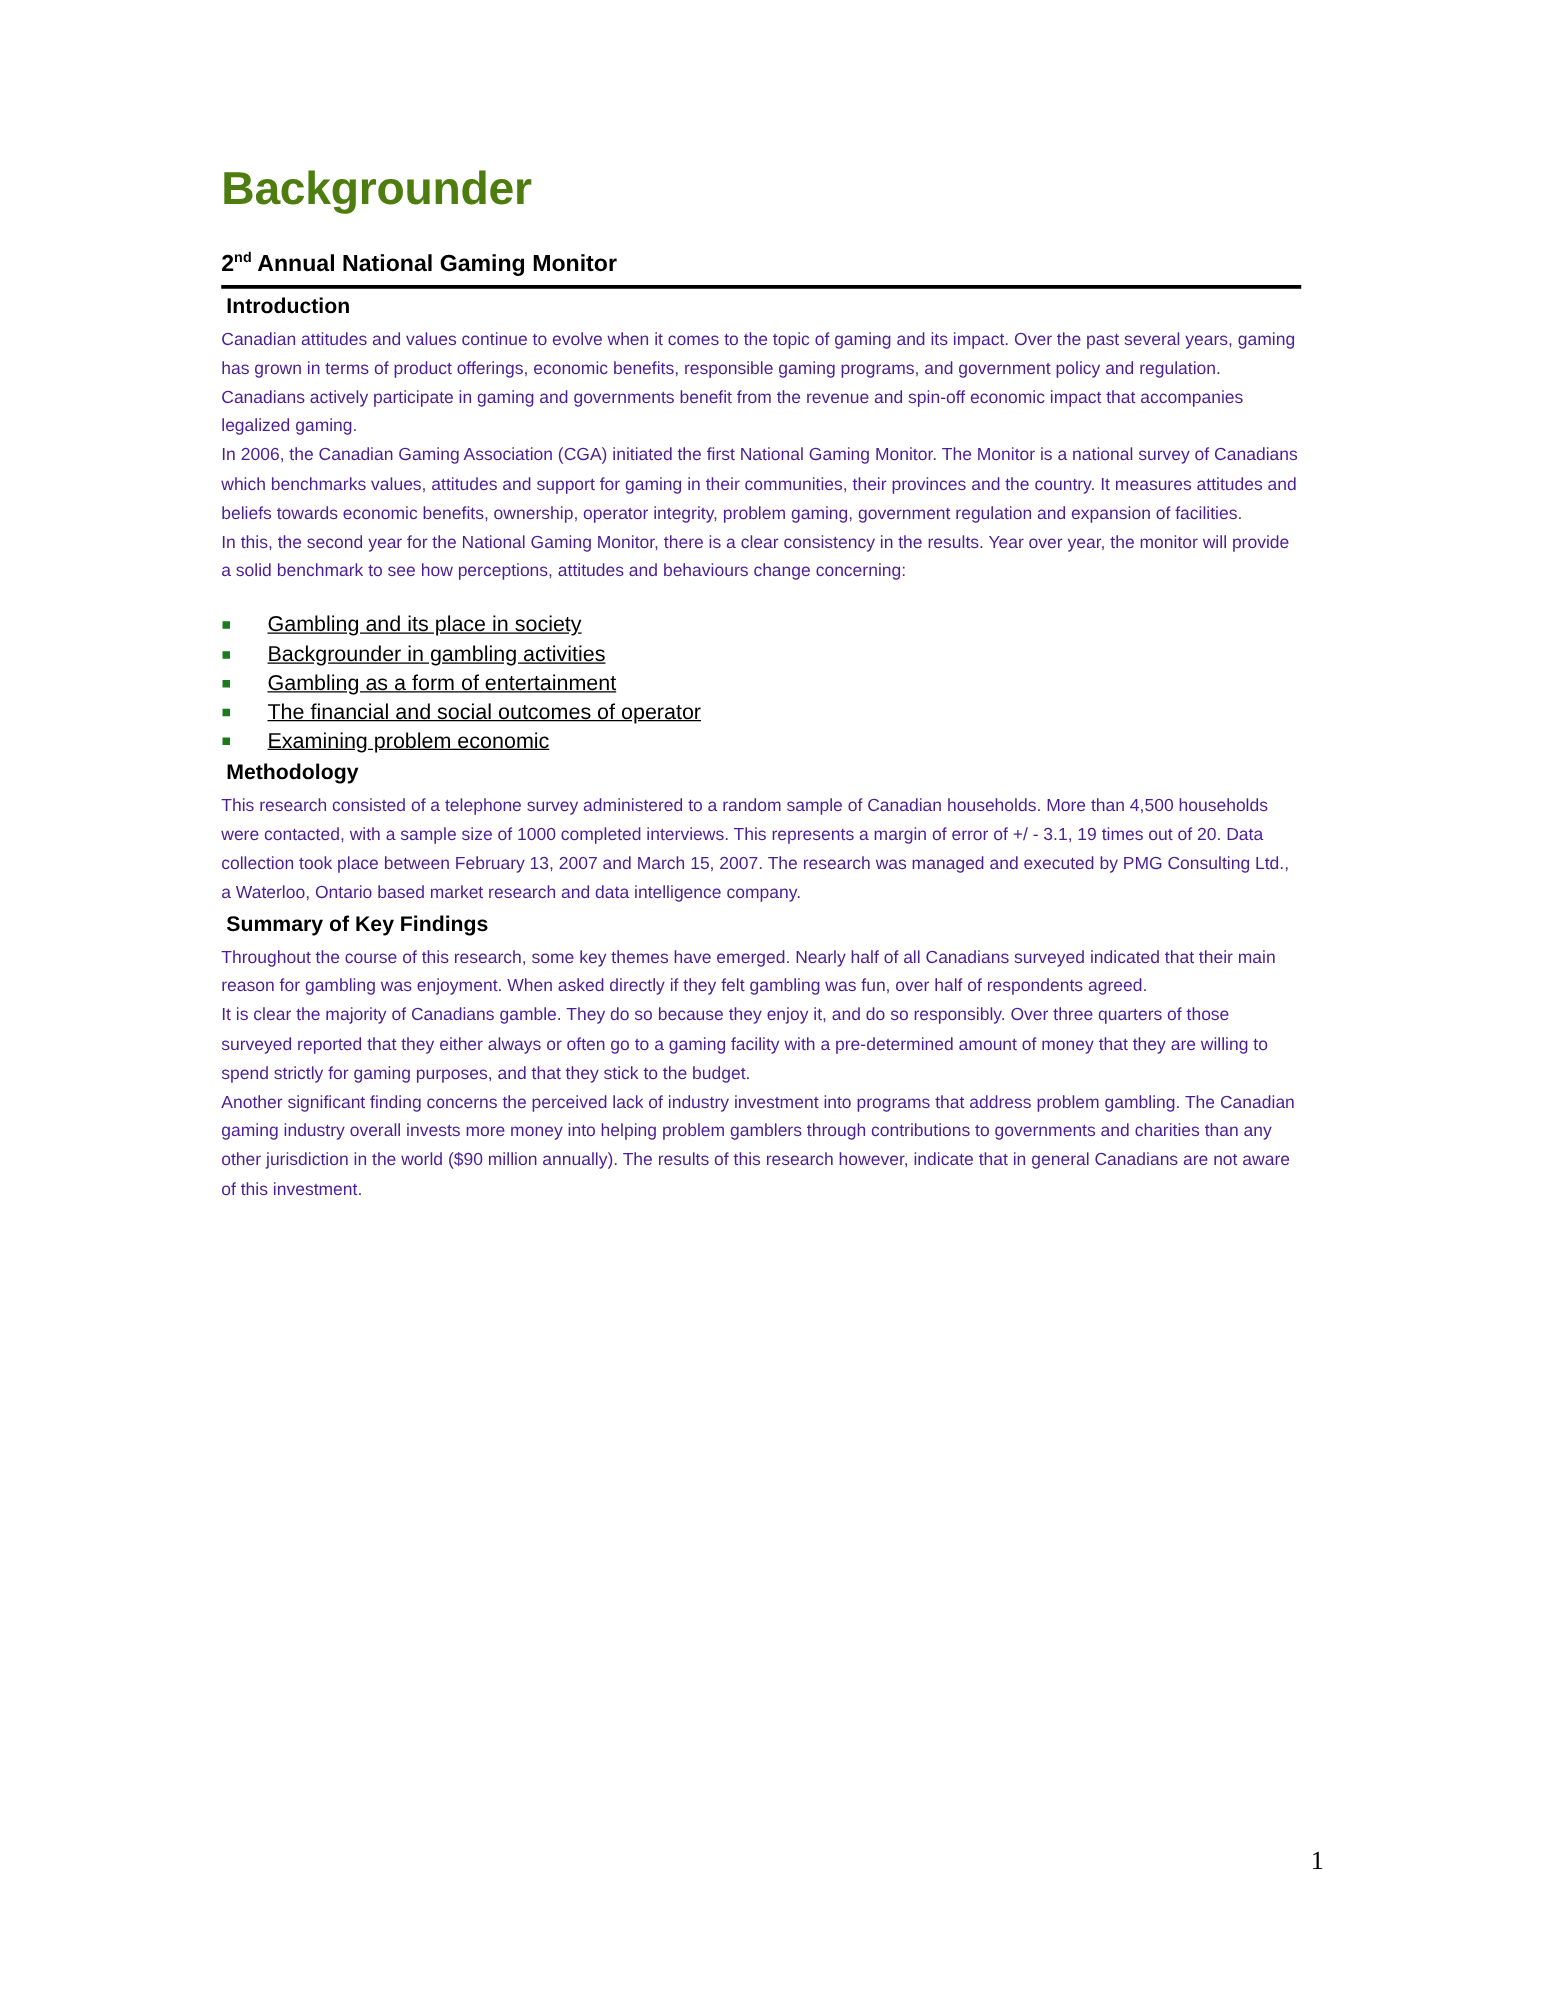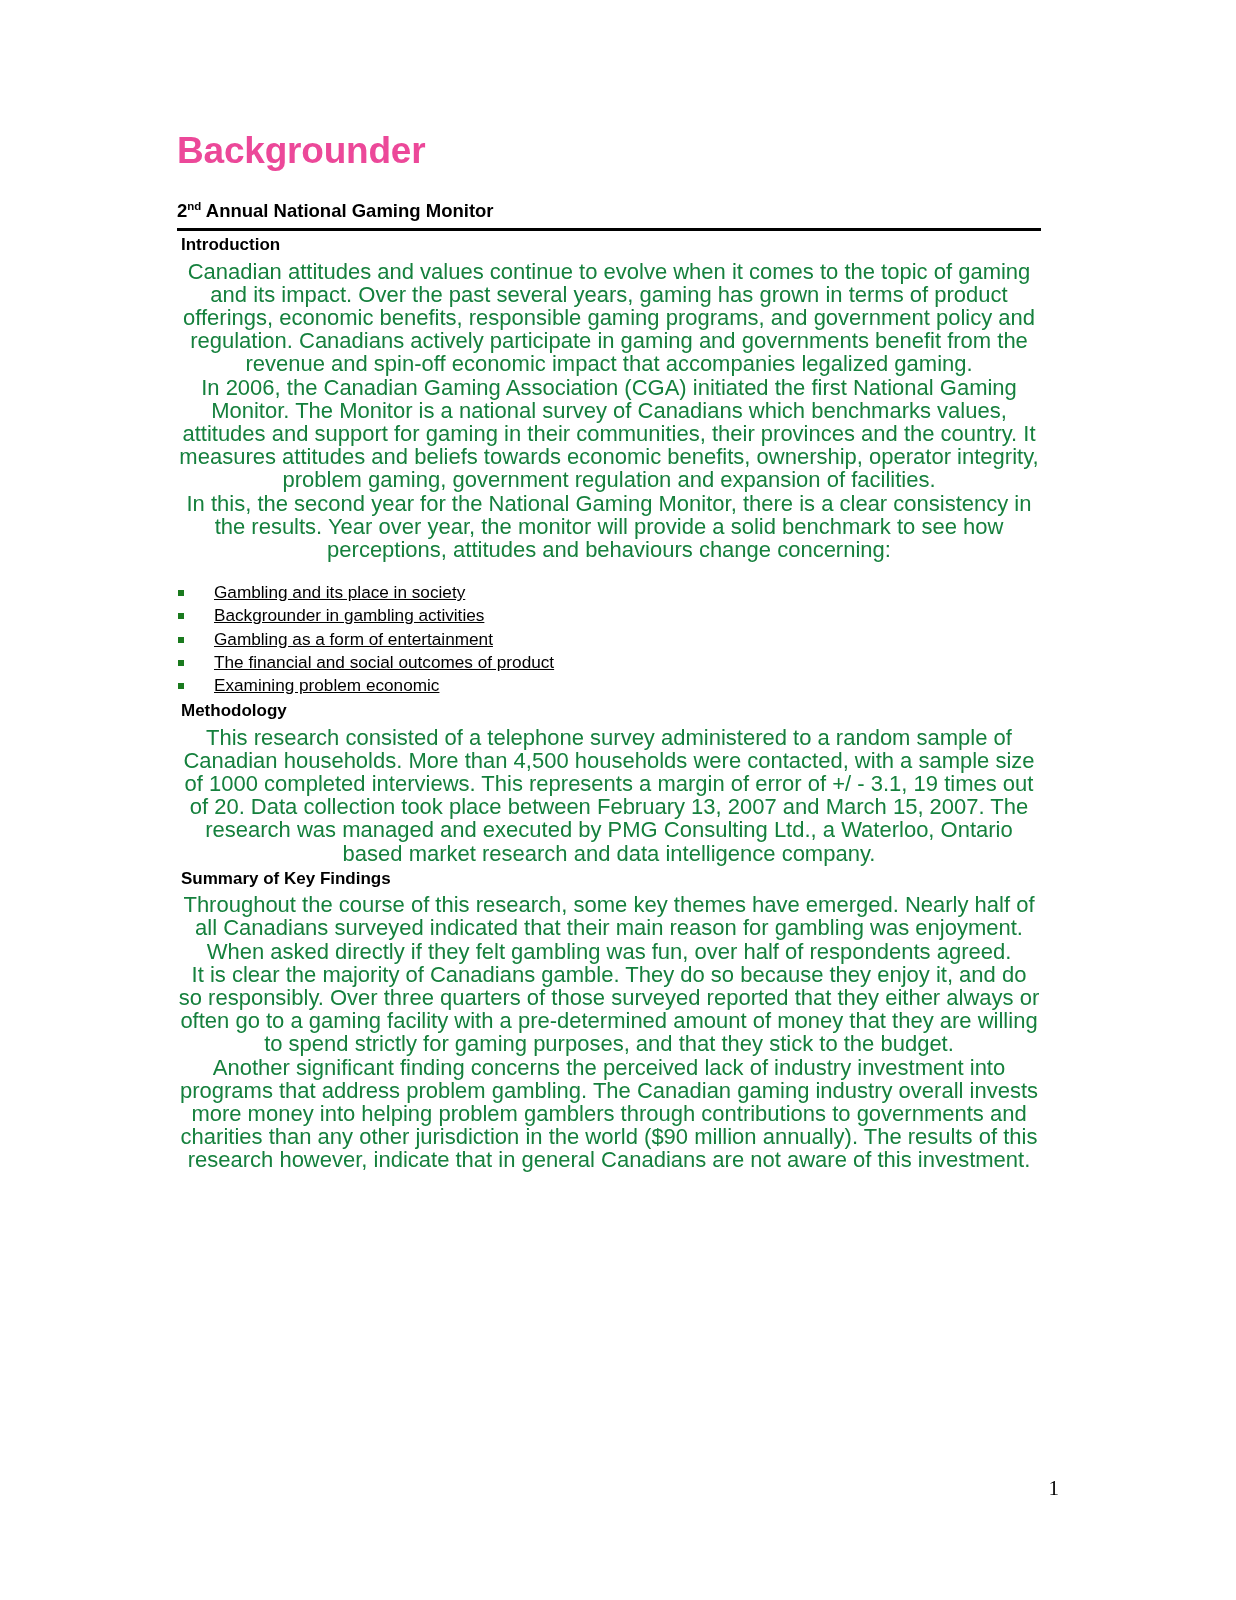--- a/index.html
+++ b/index.html
@@ -28,21 +28,21 @@
   }
 
   
   .doc-title {
     font-size: 37px;
     font-weight: bold;
     line-height: 1.05;
     letter-spacing: -0.2px;
     margin: 0 0 0 0;
     padding: 0;
-    color: #ec4899;
+    color: #4d7c0f;
   }
 
   .subtitle-wrap {
     margin-top: 30px;
     padding-bottom: 7px;
     border-bottom: 3px solid #000000;
     width: 864px;
   }
   .doc-subtitle {
     font-size: 18.5px;
@@ -63,26 +63,26 @@
     font-size: 17px;
     font-weight: bold;
     margin: 4px;
     padding: 0;
     line-height: 1.2;
   }
   .sec-gap-before { margin-top: 35px; }
 
   
   p.body-para {
-    font-size: 22px;
+    font-size: 14px;
     line-height: 23.2px;
     margin: 0;
     padding: 0;
-    text-align: center;
-    color: #15803d;
+    text-align: left;
+    color: #4c1d95;
   }
   .para-gap { margin-top: 22px; }
 
   
   ul.bullet-list {
     list-style: none;
     margin: 20px 0 0 0;
     padding: 0;
     text-decoration: underline;
   }
@@ -130,21 +130,21 @@
     <h2 class="section-heading sec-gap-before">Introduction</h2>
 
     <p class="body-para para-gap">Canadian attitudes and values continue to evolve when it comes to the topic of gaming and its impact.  Over the past several years, gaming has grown in terms of product offerings, economic benefits, responsible gaming programs, and government policy and regulation. Canadians actively participate in gaming and governments benefit from the revenue and spin-off economic impact that accompanies legalized gaming.</p>
     <p class="body-para para-gap">In 2006, the Canadian Gaming Association (CGA) initiated the first National Gaming Monitor. The Monitor is a national survey of Canadians which benchmarks values, attitudes and support for gaming in their communities, their provinces and the country. It measures attitudes and beliefs towards economic benefits, ownership, operator integrity, problem gaming, government regulation and expansion of facilities.</p>
     <p class="body-para para-gap">In this, the second year for the National Gaming Monitor, there is a clear consistency in the results.  Year over year, the monitor will provide a solid benchmark to see how perceptions, attitudes and behaviours change concerning:</p>
 
     <ul class="bullet-list">
       <li><span class="sq-bullet" style="background: rgb(26, 122, 30);"></span><span>Gambling and its place in society</span></li>
       <li><span class="sq-bullet" style="background: rgb(26, 122, 30);"></span><span>Backgrounder in gambling activities</span></li>
       <li><span class="sq-bullet" style="background: rgb(26, 122, 30);"></span><span>Gambling as a form of entertainment</span></li>
-      <li><span class="sq-bullet" style="background: rgb(26, 122, 30);"></span><span>The financial and social outcomes of product</span></li>
+      <li><span class="sq-bullet" style="background: rgb(26, 122, 30);"></span><span>The financial and social outcomes of operator</span></li>
       <li><span class="sq-bullet" style="background: rgb(26, 122, 30);"></span><span>Examining problem economic</span></li>
     </ul>
 
     <h2 class="section-heading sec-gap-before">Methodology</h2>
     <p class="body-para para-gap">This research consisted of a telephone survey administered to a random sample of Canadian households. More than 4,500 households were contacted, with a sample size of 1000 completed interviews. This represents a margin of error of +/ - 3.1, 19 times out of 20.  Data collection took place between February 13, 2007 and March 15, 2007. The research was managed and executed by PMG Consulting Ltd., a Waterloo, Ontario based market research and data intelligence company.</p>
 
     <h2 class="section-heading sec-gap-before">Summary of Key Findings</h2>
     <p class="body-para para-gap">Throughout the course of this research, some key themes have emerged. Nearly half of all Canadians surveyed indicated that their main reason for gambling was enjoyment. When asked directly if they felt gambling was fun, over half of respondents agreed.</p>
     <p class="body-para para-gap">It is clear the majority of Canadians gamble. They do so because they enjoy it, and do so responsibly. Over three quarters of those surveyed reported that they either always or often go to a gaming facility with a pre-determined amount of money that they are willing to spend strictly for gaming purposes, and that they stick to the budget.</p>
     <p class="body-para para-gap">Another significant finding concerns the perceived lack of industry investment into programs that address problem gambling. The Canadian gaming industry overall invests more money into helping problem gamblers through contributions to governments and charities than any other jurisdiction in the world ($90 million annually). The results of this research however, indicate that in general Canadians are not aware of this investment.</p>

